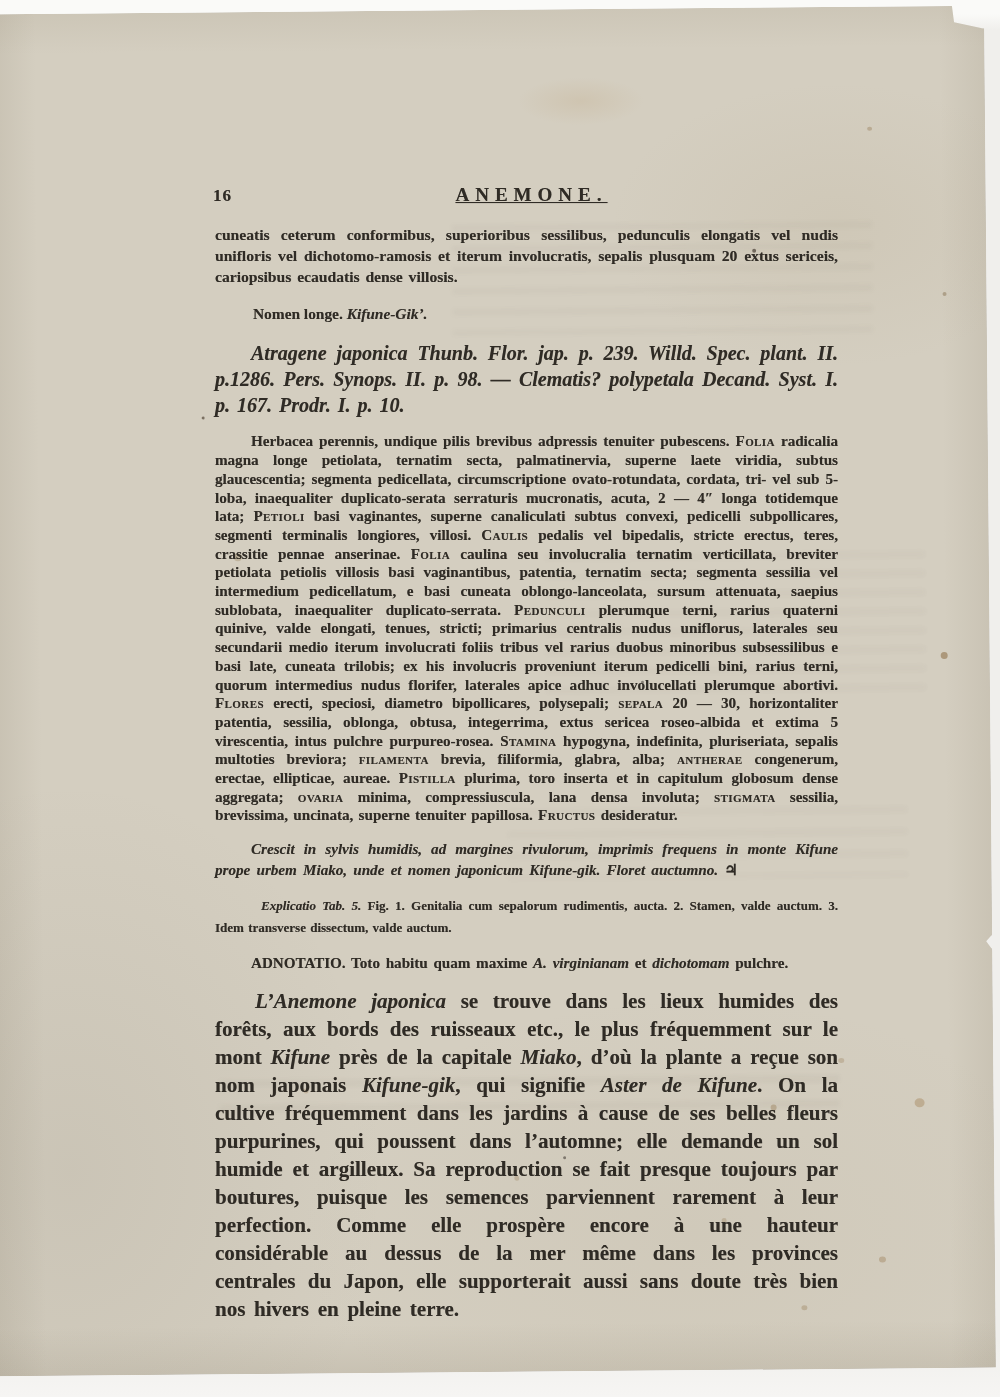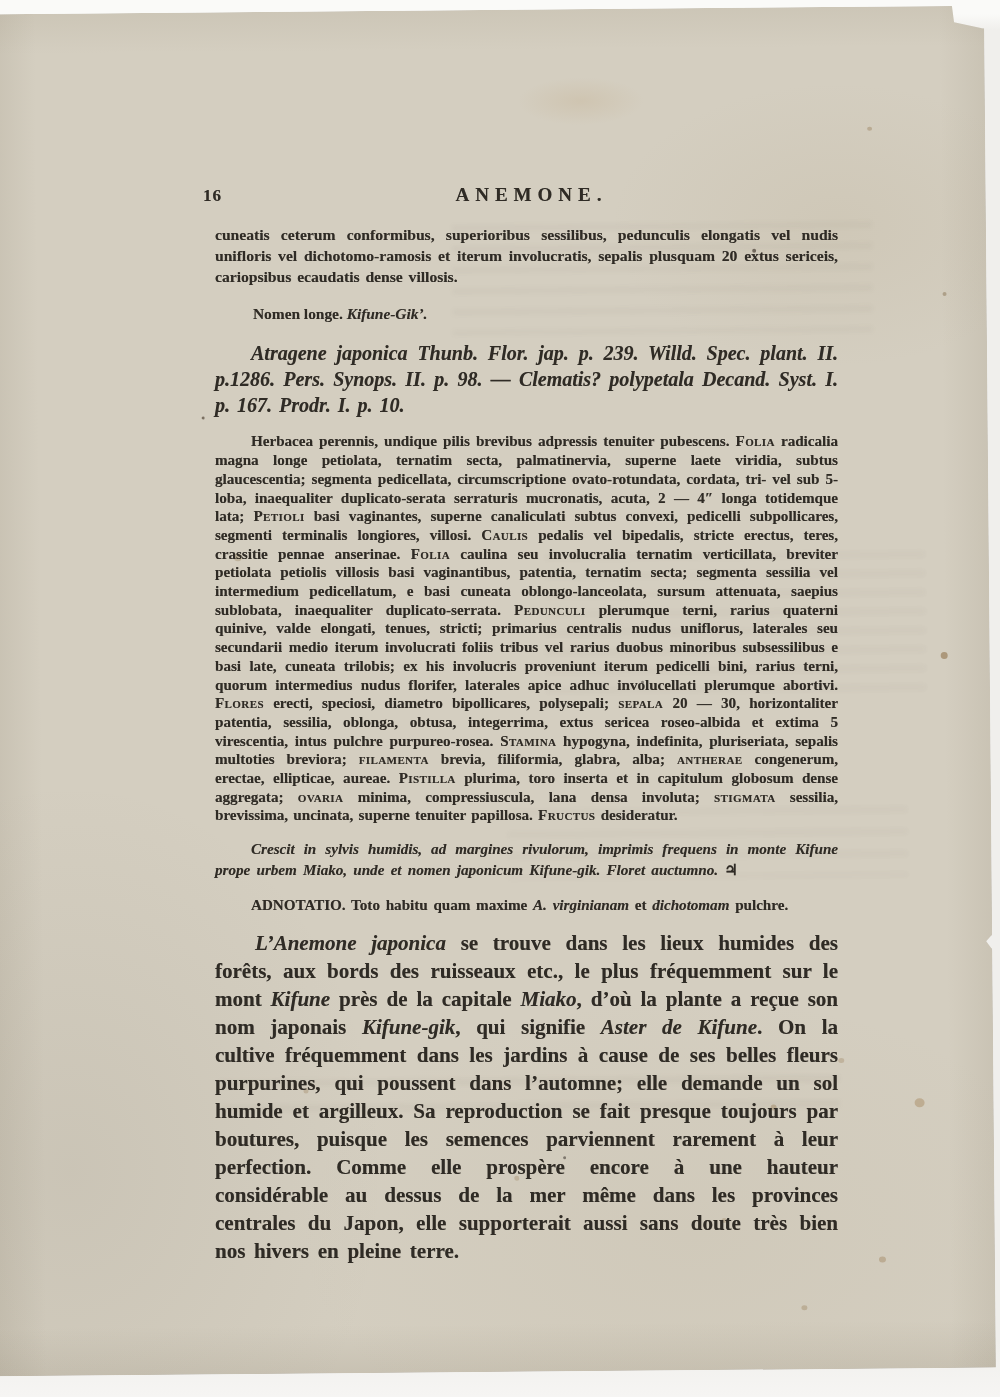--- a/index.html
+++ b/index.html
@@ -25,22 +25,22 @@
     box-shadow:0 2px 7px rgba(90,85,75,0.45);
   }
   .spot{position:absolute;border-radius:50%;}
   .smudge{position:absolute;filter:blur(2px);}
   .textcol{
     position:absolute;left:201px;top:184px;width:651px;
     color:#2f2b25;font-weight:bold;
     text-shadow:0.2px 0.2px 0.3px rgba(47,43,37,0.45);
   }
   .headrow{position:relative;height:24px;}
-  .pagenum{position:absolute;left:2px;top:2px;font-size:17px;letter-spacing:1px;}
-  .title{display:block;text-align:center;font-size:19px;letter-spacing:6px;padding-left:10px;}
+  .pagenum{position:absolute;left:12px;top:2px;font-size:17px;letter-spacing:1px;}
+  .title{display:block;text-align:center;font-size:19px;letter-spacing:6px;padding-left:10px;text-decoration:underline;}
   .para{margin:14px;text-align:justify;}
   .it{font-style:italic;text-align:center;}
   .sc{font-variant:small-caps;letter-spacing:0.4px;}
   .sym{font-style:normal;}
   .diagnosis{margin-top:17px;font-size:15.6px;line-height:20.8px;word-spacing:2px;}
   .nomen{margin-top:0;padding-left:38px;font-size:15.4px;line-height:25px;text-align:left;}
   .nomen.first{margin-top:9px;}
   .synonymy{margin-top:10px;font-size:20px;line-height:26px;text-indent:36px;word-spacing:2px;}
   .description{margin-top:6px;font-size:15.1px;line-height:18.7px;text-indent:36px;word-spacing:1.5px;}
   .habitat{margin-top:11px;font-size:15.1px;line-height:21px;text-indent:36px;word-spacing:2.5px;}
@@ -85,17 +85,18 @@
   <p class="para diagnosis"><span>cuneatis ceterum conformibus, superioribus sessilibus, pedunculis elongatis vel nudis unifloris vel dichotomo-ramosis et iterum involucratis, sepalis plusquam 20 extus sericeis, cariopsibus ecaudatis dense villosis.</span></p>
 
   <p class="para nomen first"><span>Nomen longe. </span><span class="it">Kifune-Gik’.</span></p>
 
   <p class="para synonymy"><span class="it">Atragene japonica Thunb. Flor. jap. p. 239. Willd. Spec. plant. II. p.1286. Pers. Synops. II. p. 98. — Clematis? polypetala Decand. Syst. I. p. 167. Prodr. I. p. 10.</span></p>
 
   <p class="para description"><span>Herbacea perennis, undique pilis brevibus adpressis tenuiter pubescens. </span><span class="sc">Folia</span><span> radicalia magna longe petiolata, ternatim secta, palmatinervia, superne laete viridia, subtus glaucescentia; segmenta pedicellata, circumscriptione ovato-rotundata, cordata, tri- vel sub 5-loba, inaequaliter duplicato-serata serraturis mucronatis, acuta, 2 — 4″ longa totidemque lata; </span><span class="sc">Petioli</span><span> basi vaginantes, superne canaliculati subtus convexi, pedicelli subpollicares, segmenti terminalis longiores, villosi. </span><span class="sc">Caulis</span><span> pedalis vel bipedalis, stricte erectus, teres, crassitie pennae anserinae. </span><span class="sc">Folia</span><span> caulina seu involucralia ternatim verticillata, breviter petiolata petiolis villosis basi vaginantibus, patentia, ternatim secta; segmenta sessilia vel intermedium pedicellatum, e basi cuneata oblongo-lanceolata, sursum attenuata, saepius sublobata, inaequaliter duplicato-serrata. </span><span class="sc">Pedunculi</span><span> plerumque terni, rarius quaterni quinive, valde elongati, tenues, stricti; primarius centralis nudus uniflorus, laterales seu secundarii medio iterum involucrati foliis tribus vel rarius duobus minoribus subsessilibus e basi late, cuneata trilobis; ex his involucris proveniunt iterum pedicelli bini, rarius terni, quorum intermedius nudus florifer, laterales apice adhuc involucellati plerumque abortivi. </span><span class="sc">Flores</span><span> erecti, speciosi, diametro bipollicares, polysepali; </span><span class="sc">sepala</span><span> 20 — 30, horizontaliter patentia, sessilia, oblonga, obtusa, integerrima, extus sericea roseo-albida et extima 5 virescentia, intus pulchre purpureo-rosea. </span><span class="sc">Stamina</span><span> hypogyna, indefinita, pluriseriata, sepalis multoties breviora; </span><span class="sc">filamenta</span><span> brevia, filiformia, glabra, alba; </span><span class="sc">antherae</span><span> congenerum, erectae, ellipticae, aureae. </span><span class="sc">Pistilla</span><span> plurima, toro inserta et in capitulum globosum dense aggregata; </span><span class="sc">ovaria</span><span> minima, compressiuscula, lana densa involuta; </span><span class="sc">stigmata</span><span> sessilia, brevissima, uncinata, superne tenuiter papillosa. </span><span class="sc">Fructus</span><span> desideratur.</span></p>
 
   <p class="para habitat"><span class="it">Crescit in sylvis humidis, ad margines rivulorum, imprimis frequens in monte Kifune prope urbem Miako, unde et nomen japonicum Kifune-gik. Floret auctumno. </span><span class="sym">♃</span></p>
 
+  <p class="para explicatio"><span class="it">Explicatio Tab. 5.</span><span> Fig. 1. Genitalia cum sepalorum rudimentis, aucta. 2. Stamen, valde auctum. 3. Idem transverse dissectum, valde auctum.</span></p>
 
   <p class="para adnotatio"><span>ADNOTATIO. Toto habitu quam maxime </span><span class="it">A. virginianam</span><span> et </span><span class="it">dichotomam</span><span> pulchre.</span></p>
 
   <p class="para french"><span class="it">L’Anemone japonica</span><span> se trouve dans les lieux humides des forêts, aux bords des ruisseaux etc., le plus fréquemment sur le mont </span><span class="it">Kifune</span><span> près de la capitale </span><span class="it">Miako</span><span>, d’où la plante a reçue son nom japonais </span><span class="it">Kifune-gik</span><span>, qui signifie </span><span class="it">Aster de Kifune</span><span>. On la cultive fréquemment dans les jardins à cause de ses belles fleurs purpurines, qui poussent dans l’automne; elle demande un sol humide et argilleux. Sa reproduction se fait presque toujours par boutures, puisque les semences parviennent rarement à leur perfection. Comme elle prospère encore à une hauteur considérable au dessus de la mer même dans les provinces centrales du Japon, elle supporterait aussi sans doute très bien nos hivers en pleine terre.</span></p>
 </div>
 
 </body></html>

